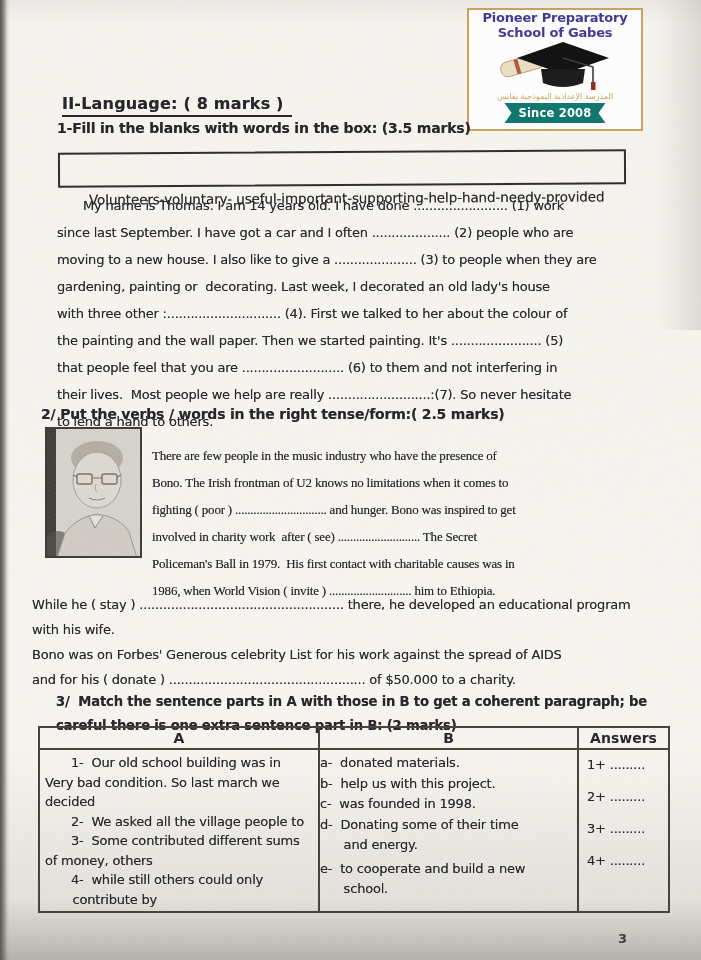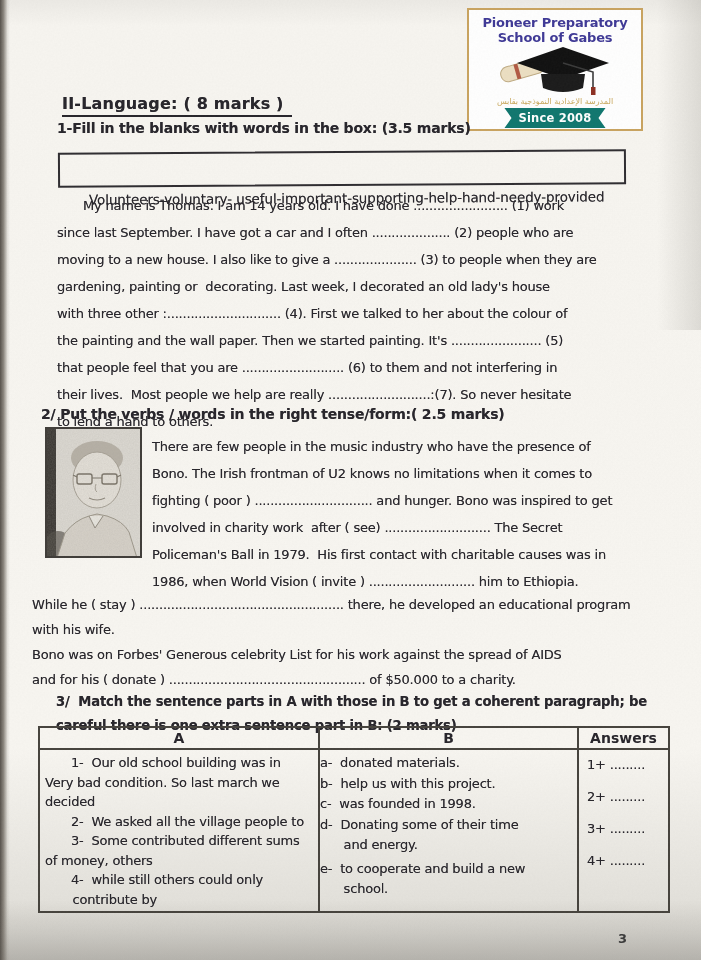--- a/index.html
+++ b/index.html
@@ -14,21 +14,21 @@
         background:linear-gradient(90deg,#55504a 0%,#8a857d 35%,rgba(170,166,158,0.25) 75%,rgba(170,166,158,0) 100%);}
   .edge-right{right:0;top:0;width:44px;height:330px;
         background:linear-gradient(270deg,rgba(130,128,120,0.22),rgba(130,128,120,0));}
   .edge-bottom{left:0;bottom:0;width:701px;height:60px;
         background:linear-gradient(180deg,rgba(118,115,108,0) 0%,rgba(118,115,108,0.14) 55%,rgba(98,95,88,0.26) 100%);}
   .noise{left:0;top:0;pointer-events:none;opacity:0.07;}
 
   
   .logo{left:467px;top:8px;width:176px;height:123px;background:#ffffff;
         border:2px solid #c9a35f;box-sizing:border-box;text-align:center;}
-  .logo-name{margin-top:5px;font-size:13px;font-weight:bold;color:#3e3896;line-height:15px;letter-spacing:-0.2px;}
+  .logo-name{font-size:13px;font-weight:bold;color:#3e3896;line-height:15px;letter-spacing:-0.2px;}
   .cap-svg{display:block;margin:0 auto;}
   .arabic{font-size:8px;color:#c9a85d;direction:rtl;line-height:9px;margin-top:0px;}
   .ribbon{display:inline-block;margin-top:2px;background:#0f766e;color:#fff;font-size:11.5px;
         font-weight:bold;padding:3px 14px;letter-spacing:0.2px;
         clip-path:polygon(0 0,100% 0,93% 50%,100% 100%,0 100%,7% 50%);}
 
   
   .h1{left:62px;top:94px;font-size:16px;font-weight:bold;letter-spacing:0.2px;
       border-bottom:2px solid #26242a;padding:0 8px 2px 0;}
   .hf{left:57px;top:120px;font-size:14px;font-weight:bold;letter-spacing:-0.2px;}
@@ -37,21 +37,21 @@
   .h3 .line{height:24px;line-height:24px;font-weight:bold;font-size:13.2px;}
 
   .wordbox{left:58px;top:151px;width:552px;height:31px;border:2px solid #2e2c30;
       transform:rotate(-0.35deg);font-size:13.5px;line-height:30px;padding-left:12px;
       white-space:pre;letter-spacing:-0.1px;}
 
   .line{white-space:pre;font-size:13px;letter-spacing:-0.2px;}
   .para1{left:57px;top:192px;}
   .para1 .line{height:27px;line-height:27px;}
   .para1 .line.ind{text-indent:26px;}
-  .beside{left:152px;top:433px;}
+  .beside{left:152px;top:442px;font-family:Liberation Serif, serif;}
   .beside .line{height:27px;line-height:27px;}
   .below{left:32px;top:592px;}
   .below .line{height:25px;line-height:25px;}
 
   .bono{left:45px;top:427px;}
 
   
   .match{position:absolute;left:38px;top:726px;width:630px;border-collapse:collapse;table-layout:fixed;}
   .match th,.match td{border:2px solid #45423c;vertical-align:top;padding:0;}
   .match th{height:20px;font-size:14px;font-weight:bold;text-align:center;line-height:20px;}

